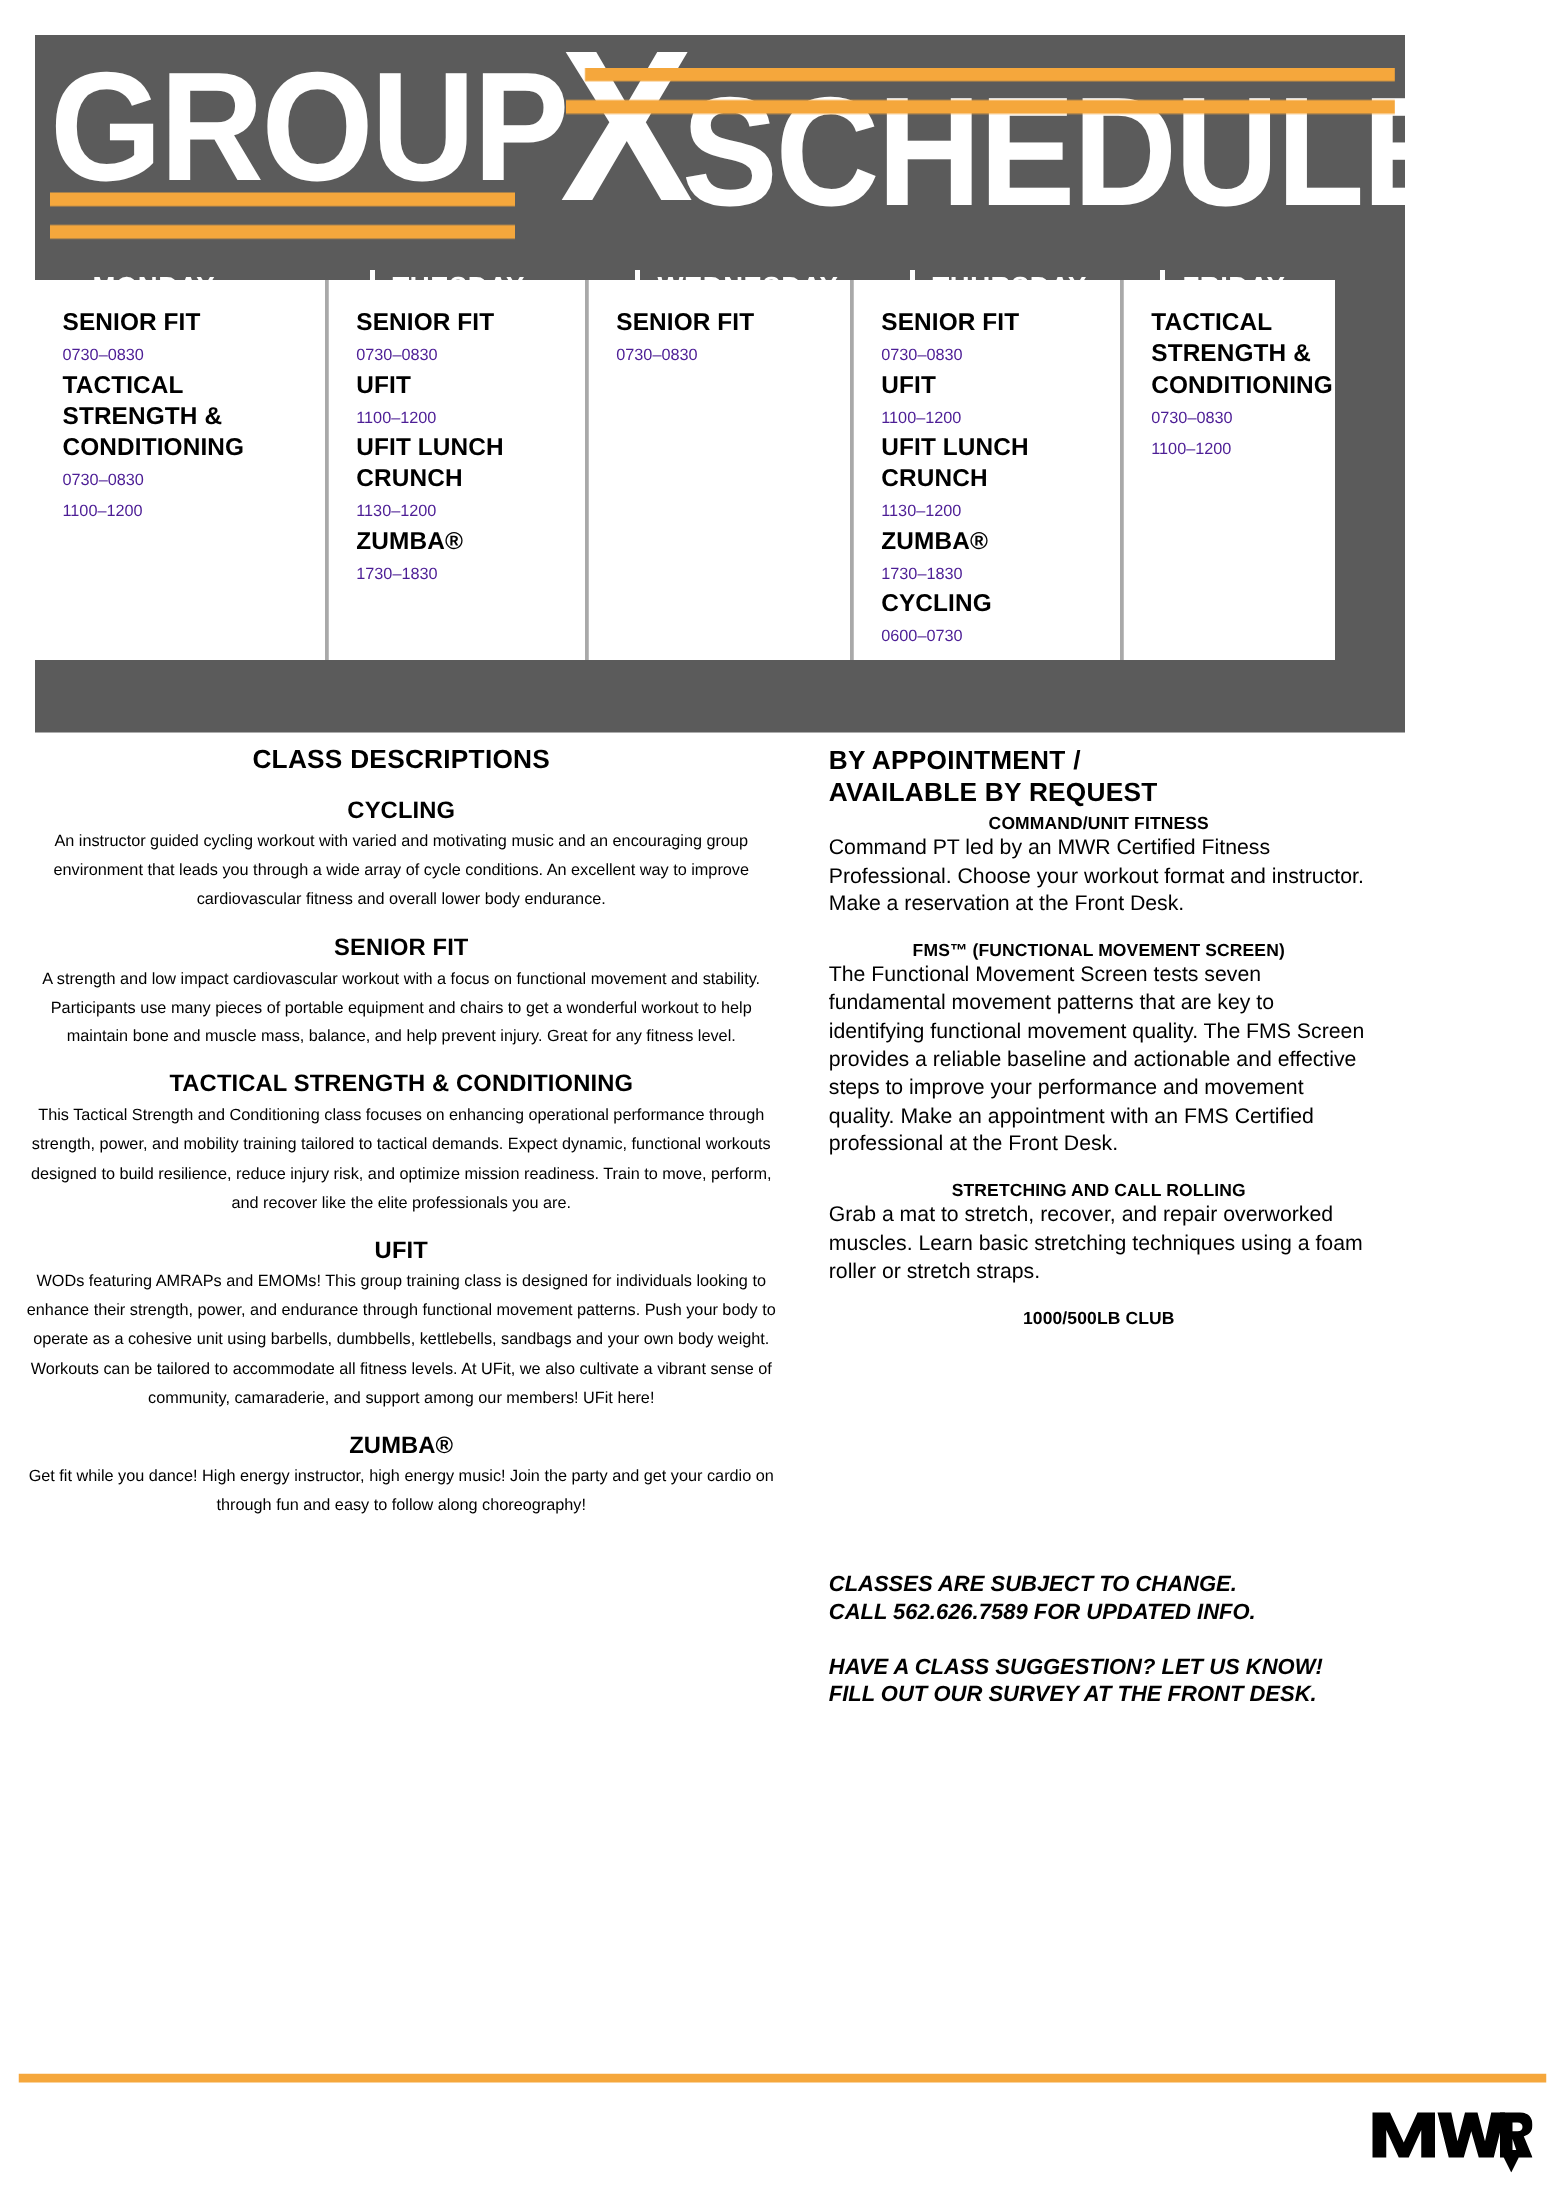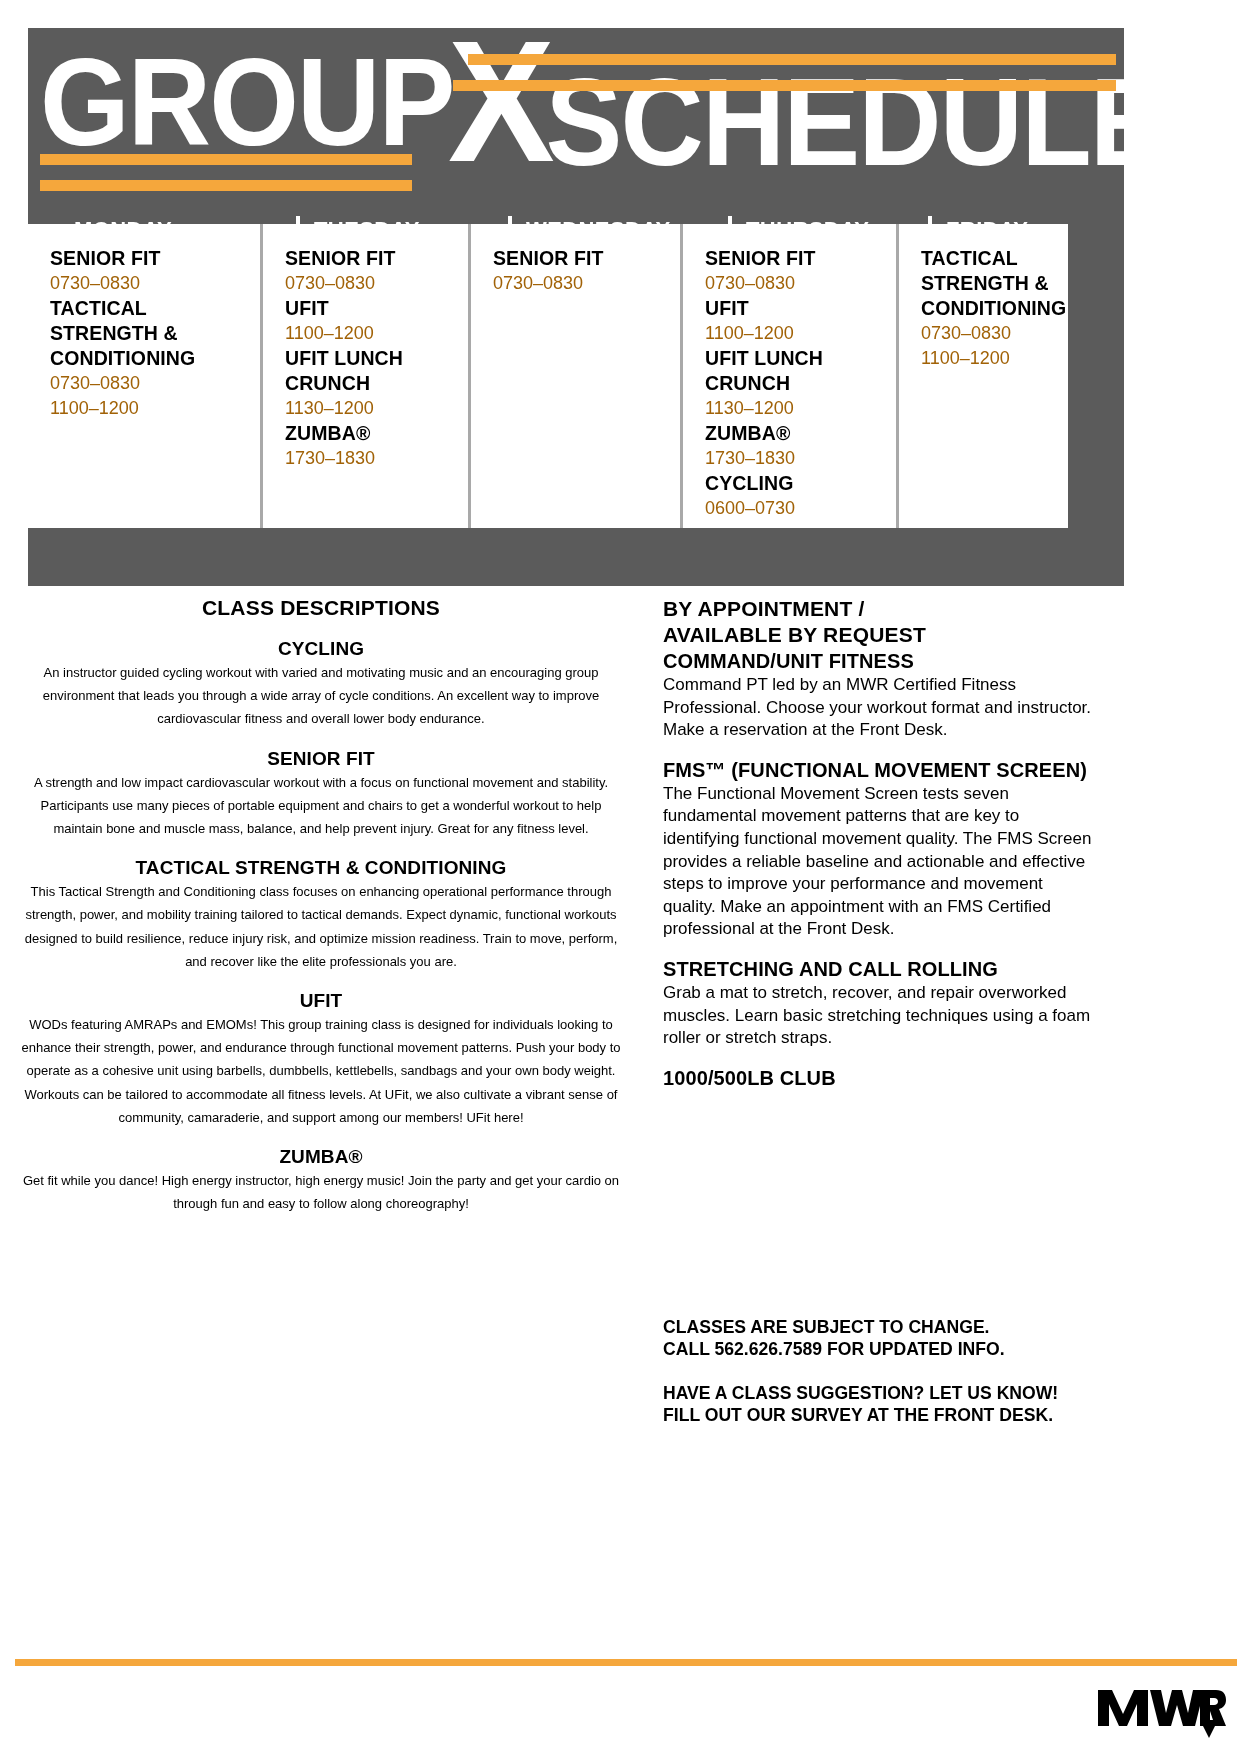--- a/index.html
+++ b/index.html
@@ -123,23 +123,23 @@
   .grid-col + .grid-col { border-left: 3px solid #a9a9a9; }
 
   .cls-name {
     font-weight: bold;
     font-size: 19.5px;
     line-height: 25px;
     letter-spacing: 0.1px;
     color: #000;
   }
   .cls-time {
-    font-size: 18px;
+    font-size: 13px;
     line-height: 25px;
-    color: #a16207;
+    color: #4c1d95;
   }
 
   
   .content {
     position: absolute;
     left: 0;
     top: 596px;
     width: 1252px;
   }
   .col-left {
@@ -170,28 +170,29 @@
     font-size: 19px;
     letter-spacing: 0.1px;
     margin: 0 0 1px 0;
   }
   .entry-body {
     font-size: 13px;
     line-height: 23.2px;
     margin: 0;
   }
 
-  .col-right .entry-title { font-size: 20px; }
+  .col-right .entry-title { font-size: 14px; text-align: center; }
   .col-right .entry-body { font-size: 17px; line-height: 22.6px; }
 
   .notices {
     position: absolute;
     left: 663px;
-    top: 1316px;
+    top: 1256px;
     width: 440px;
+    font-style: italic;
   }
   .notice-block {
     font-weight: bold;
     font-size: 17.6px;
     line-height: 22px;
     margin-bottom: 22px;
   }
 
   
   .footer-rule {

